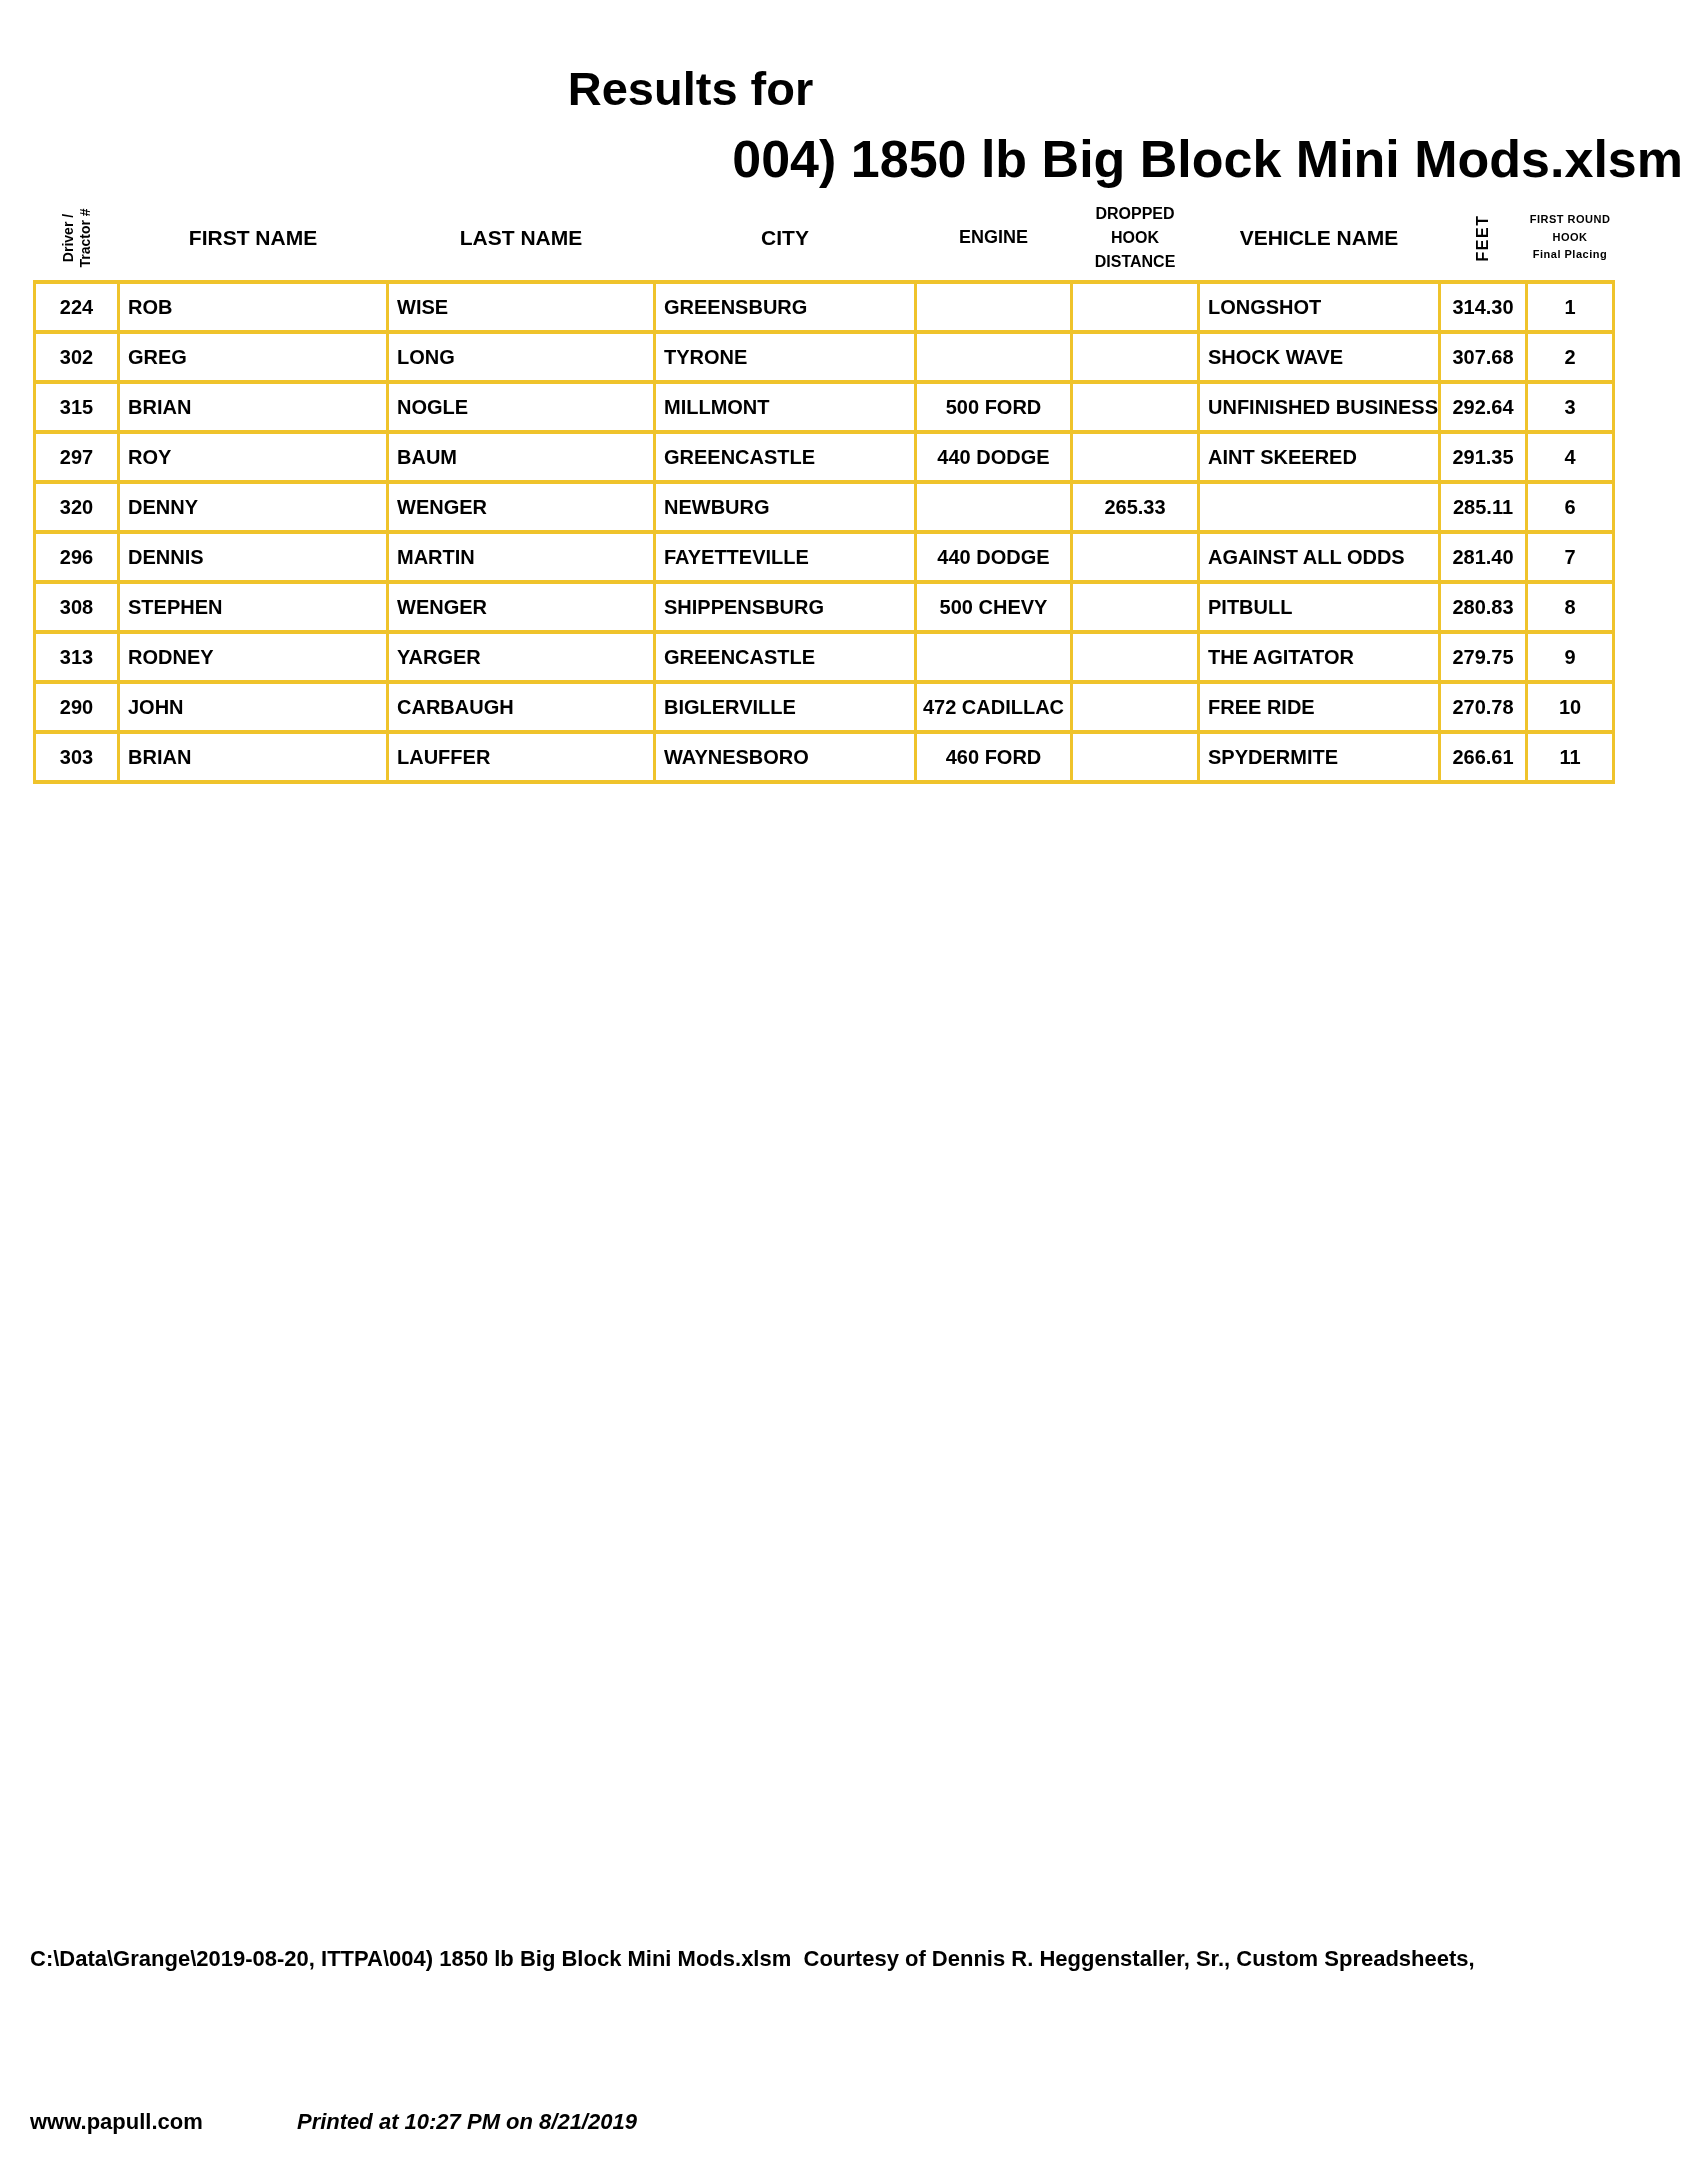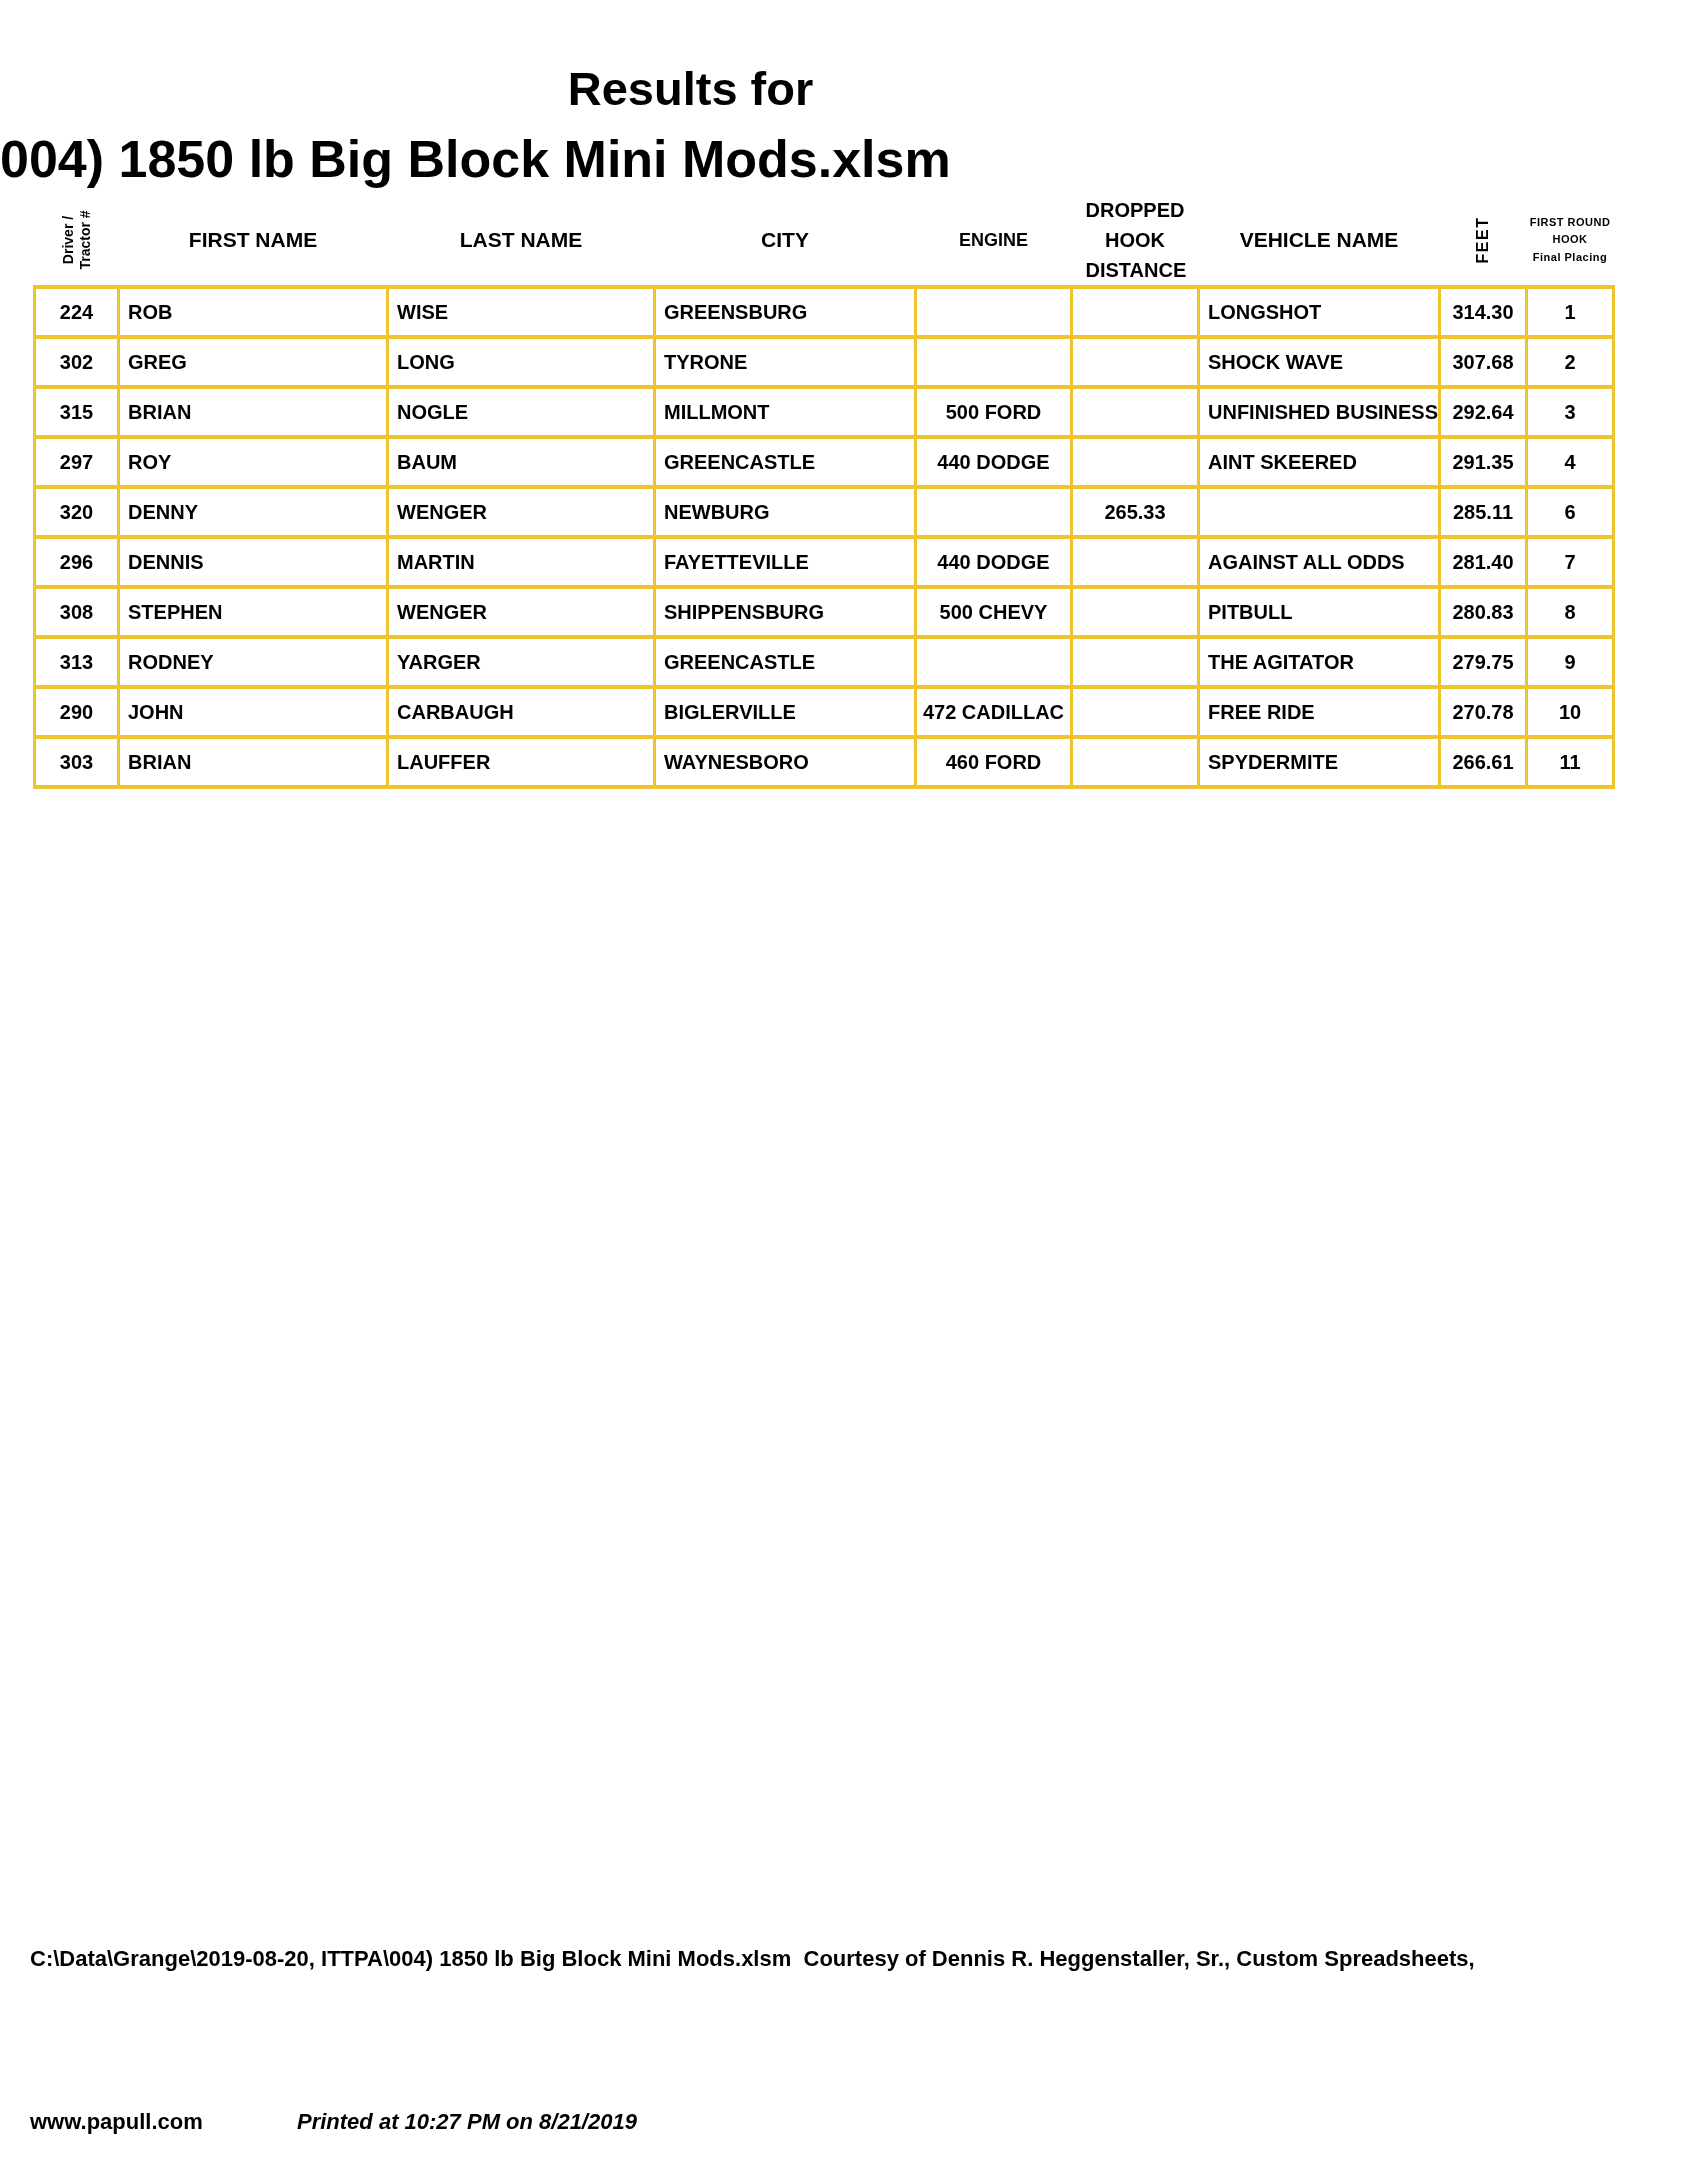--- a/index.html
+++ b/index.html
@@ -14,21 +14,21 @@
     color: var(--ink);
     overflow: hidden;
   }
 
   .title-line1 {
     position: absolute; top: 63px; left: 0; width: 1381px;
     text-align: center; font-size: 47px; line-height: 1.1;
   }
   .title-line2 {
     position: absolute; top: 131px; left: 0; width: 1683px;
-    text-align: left; font-size: 52px; line-height: 1.1;
+    text-align: right; font-size: 52px; line-height: 1.1;
   }
 
   table.results {
     position: absolute; left: 33px; top: 195px;
     width: 1580px;
     border-collapse: collapse;
     table-layout: fixed;
   }
   table.results thead th {
     border: none;
@@ -36,21 +36,21 @@
     height: 87px;
     vertical-align: middle;
     text-align: center;
     font-size: 21px;
     font-weight: bold;
     position: relative;
     padding: 0;
     overflow: visible;
   }
   table.results thead th.h-engine { font-size: 18px; }
-  table.results thead th.h-dropped { font-size: 20px; line-height: 1.5; padding: 0 14px; }
+  table.results thead th.h-dropped { font-size: 16px; line-height: 1.5; padding: 0 14px; }
   table.results thead th.h-firstround { font-size: 11px; line-height: 1.6; letter-spacing: 0.5px; padding: 0 2px; }
   .vert {
     position: absolute; left: 50%; top: 50%;
     transform: translate(-50%, -50%) rotate(-90deg);
     white-space: nowrap; text-align: center;
     font-size: 14px; line-height: 1.2;
   }
   .vert.feet { font-size: 16px; letter-spacing: 1.5px; }
 
   table.results tbody td {

